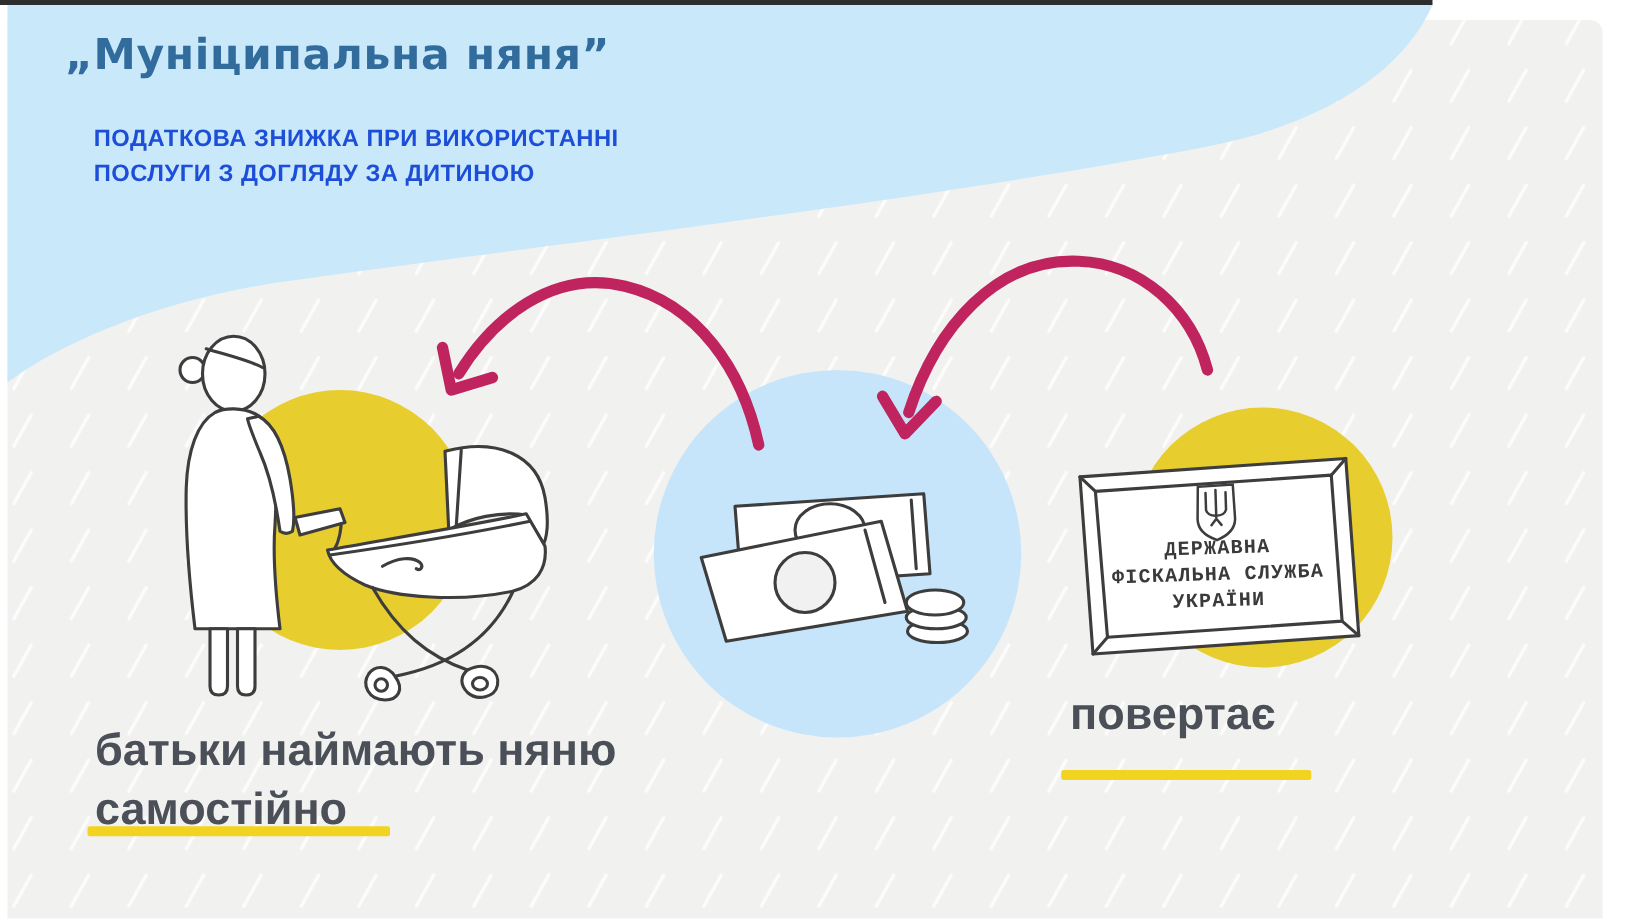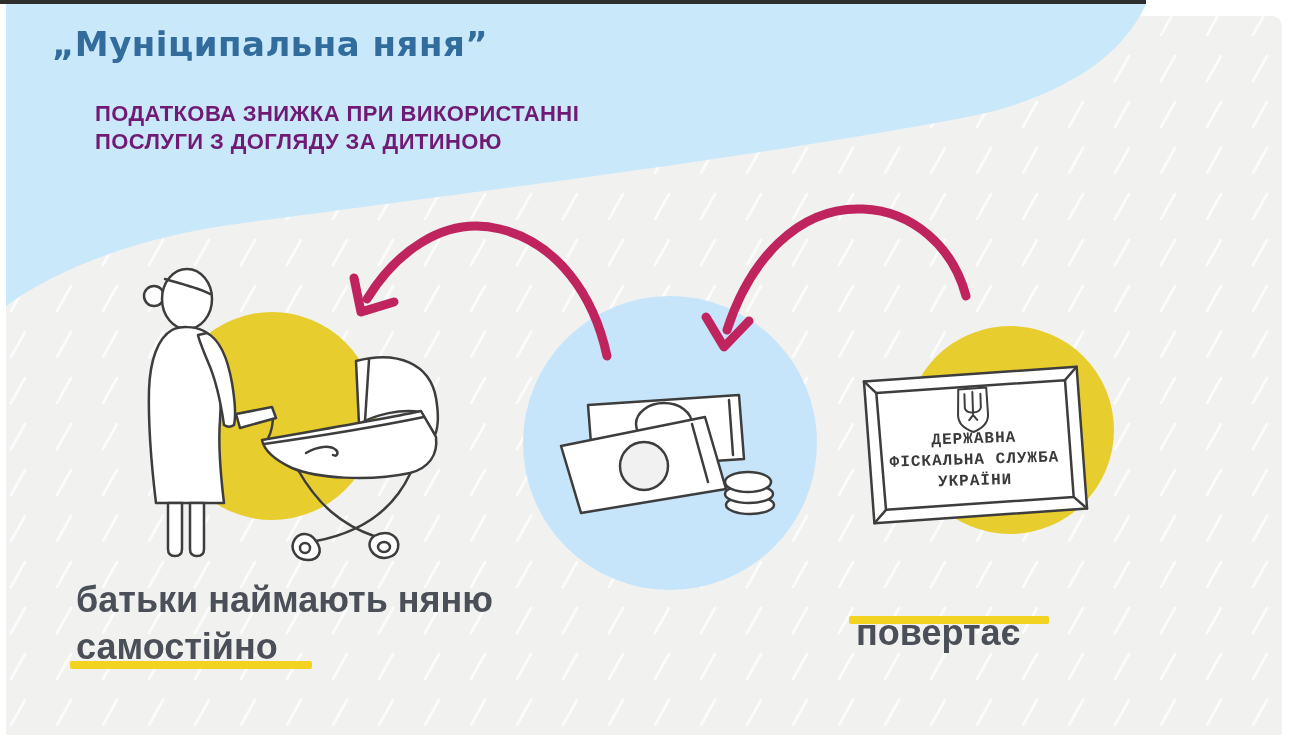--- a/index.html
+++ b/index.html
@@ -5,25 +5,25 @@
   html,body{margin:0;padding:0;background:#ffffff;}
   #stage{position:relative;width:1300px;height:735px;background:#ffffff;overflow:hidden;
          font-family:"Liberation Sans",sans-serif;}
   #gray-canvas{position:absolute;left:6px;top:16px;width:1276px;height:719px;
                background:#f1f1f0;border-radius:0 10px 0 0;}
   #top-strip{position:absolute;left:0;top:0;width:1146px;height:4px;background:#2e2e2e;}
   #scene-svg{position:absolute;left:0;top:0;width:1300px;height:735px;}
   .txt{position:absolute;white-space:nowrap;}
   #title{left:52px;top:24px;font-family:"DejaVu Sans",sans-serif;font-weight:bold;
          font-size:34px;color:#316c9d;letter-spacing:0.5px;}
-  .subtitle{left:75px;font-weight:bold;font-size:22px;color:#701a75;letter-spacing:0.4px;margin-left:20px;}
+  .subtitle{left:75px;font-weight:bold;font-size:19px;color:#1d4ed8;letter-spacing:0.4px;}
   #subtitle1{top:101px;} #subtitle2{top:129px;}
   .caption{font-weight:bold;font-size:36px;color:#4b4f58;}
   #cap-left-1{left:76px;top:579px;} #cap-left-2{left:76px;top:626px;}
-  #cap-right-1{left:856px;top:612px;text-align:center;} #cap-right-2{left:856px;top:626px;}
+  #cap-right-1{left:856px;top:550px;text-align:center;} #cap-right-2{left:856px;top:626px;}
   .underline{position:absolute;height:8px;background:#f2d320;border-radius:2px;}
   #underline-left{left:70px;top:661px;width:242px;}
   #underline-right{left:849px;top:616px;width:200px;}
   .stroke{fill:none;stroke:#3d3d3d;stroke-width:2.5;stroke-linecap:round;stroke-linejoin:round;}
   .fillw{fill:#ffffff;stroke:#3d3d3d;stroke-width:2.5;stroke-linecap:round;stroke-linejoin:round;}
   .arrow{fill:none;stroke:#c0245f;stroke-width:9;stroke-linecap:round;stroke-linejoin:round;}
   .sign-text{font-family:"Liberation Mono",monospace;font-weight:bold;font-size:16px;
              fill:#3a3a3a;text-anchor:middle;letter-spacing:1px;}
 </style>
 </head>

